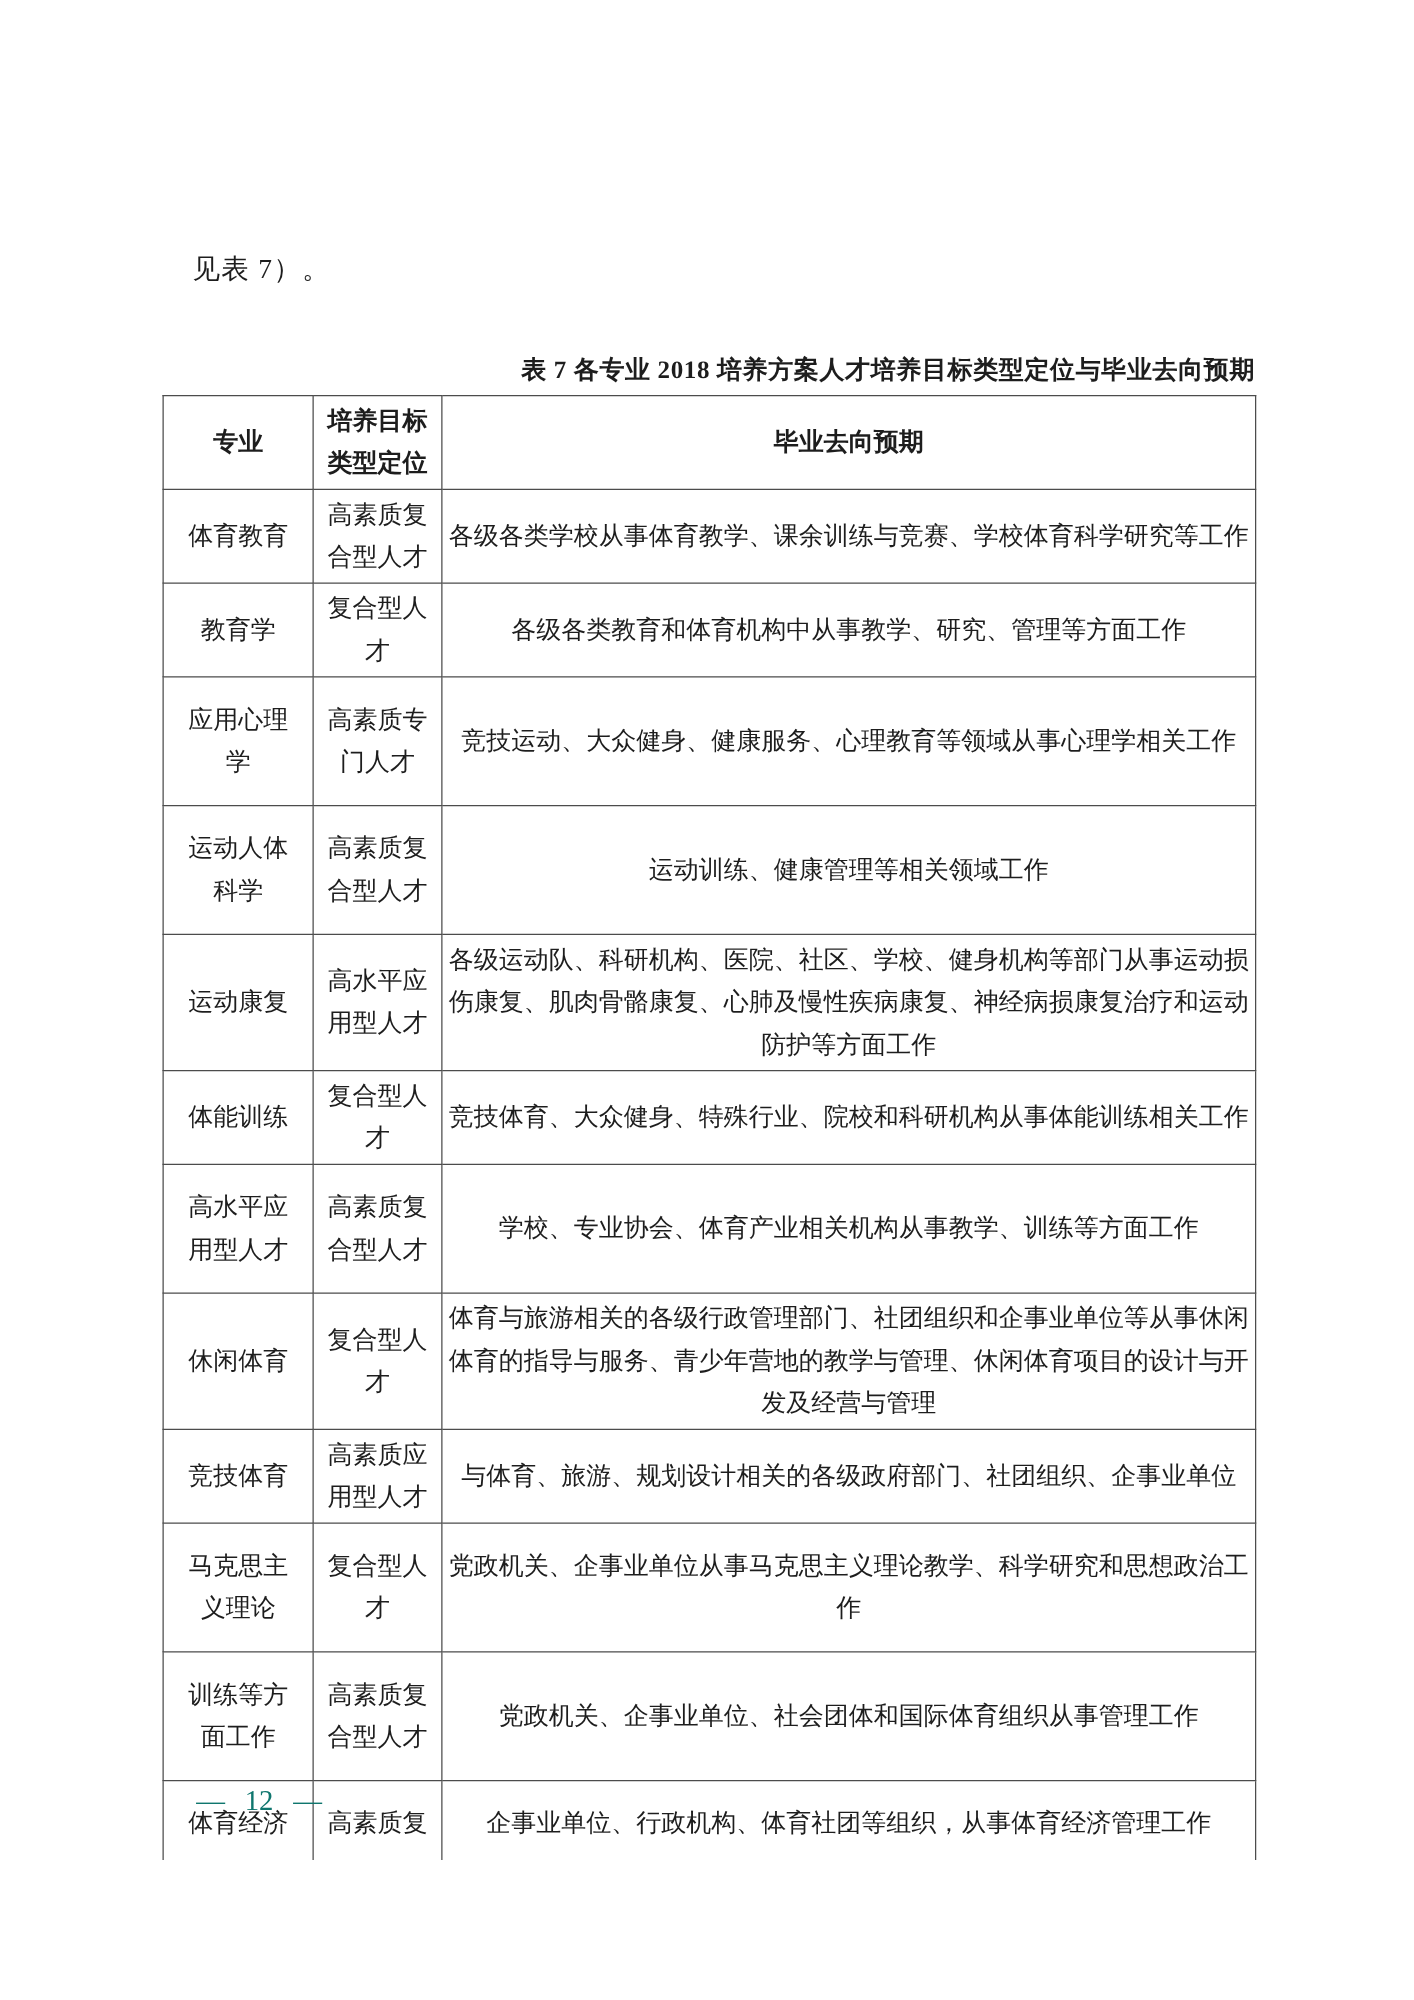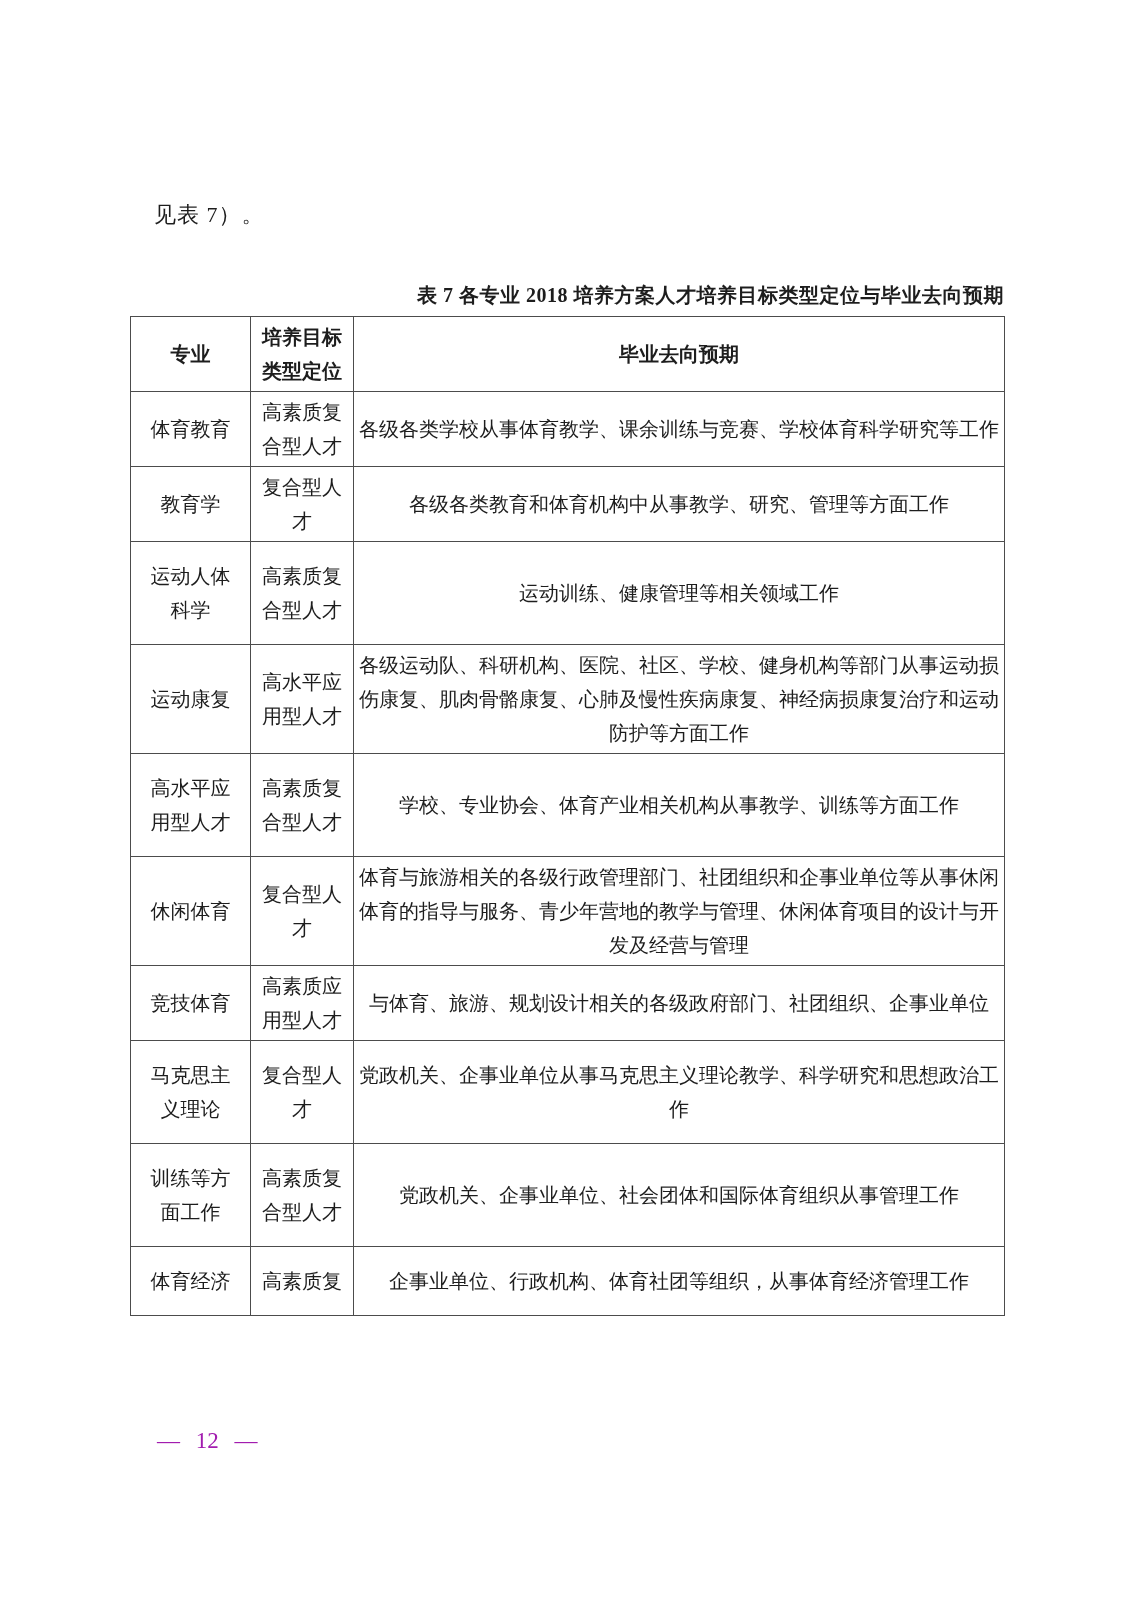--- a/index.html
+++ b/index.html
@@ -56,21 +56,21 @@
   table.majors td.type-cell,  table.majors th.type-head  { padding: 3px 6px; margin-left: 28px; }
   table.majors tr.row-cut td {
     height: 57px;
     overflow: hidden;
   }
   .footer {
     position: absolute;
     left: 157px;
     top: 1428px;
     font-size: 23px;
-    color: #a21caf;
+    color: #0f766e;
     word-spacing: 10px;
   }
 </style>
 </head>
 <body>
 
 <div class="page">
   <div class="content">
 
     <p class="intro">见表 7）。</p>
@@ -93,28 +93,38 @@
           <td class="major-cell">体育教育</td>
           <td class="type-cell">高素质复合型人才</td>
           <td>各级各类学校从事体育教学、课余训练与竞赛、学校体育科学研究等工作</td>
         </tr>
         <tr>
           <td class="major-cell">教育学</td>
           <td class="type-cell">复合型人才</td>
           <td>各级各类教育和体育机构中从事教学、研究、管理等方面工作</td>
         </tr>
         <tr>
+          <td class="major-cell">应用心理学</td>
+          <td class="type-cell">高素质专门人才</td>
+          <td>竞技运动、大众健身、健康服务、心理教育等领域从事心理学相关工作</td>
+        </tr>
+        <tr>
           <td class="major-cell">运动人体科学</td>
           <td class="type-cell">高素质复合型人才</td>
           <td>运动训练、健康管理等相关领域工作</td>
         </tr>
         <tr>
           <td class="major-cell">运动康复</td>
           <td class="type-cell">高水平应用型人才</td>
           <td>各级运动队、科研机构、医院、社区、学校、健身机构等部门从事运动损伤康复、肌肉骨骼康复、心肺及慢性疾病康复、神经病损康复治疗和运动防护等方面工作</td>
+        </tr>
+        <tr>
+          <td class="major-cell">体能训练</td>
+          <td class="type-cell">复合型人才</td>
+          <td>竞技体育、大众健身、特殊行业、院校和科研机构从事体能训练相关工作</td>
         </tr>
         <tr>
           <td class="major-cell">高水平应用型人才</td>
           <td class="type-cell">高素质复合型人才</td>
           <td>学校、专业协会、体育产业相关机构从事教学、训练等方面工作</td>
         </tr>
         <tr>
           <td class="major-cell">休闲体育</td>
           <td class="type-cell">复合型人才</td>
           <td>体育与旅游相关的各级行政管理部门、社团组织和企事业单位等从事休闲体育的指导与服务、青少年营地的教学与管理、休闲体育项目的设计与开发及经营与管理</td>

